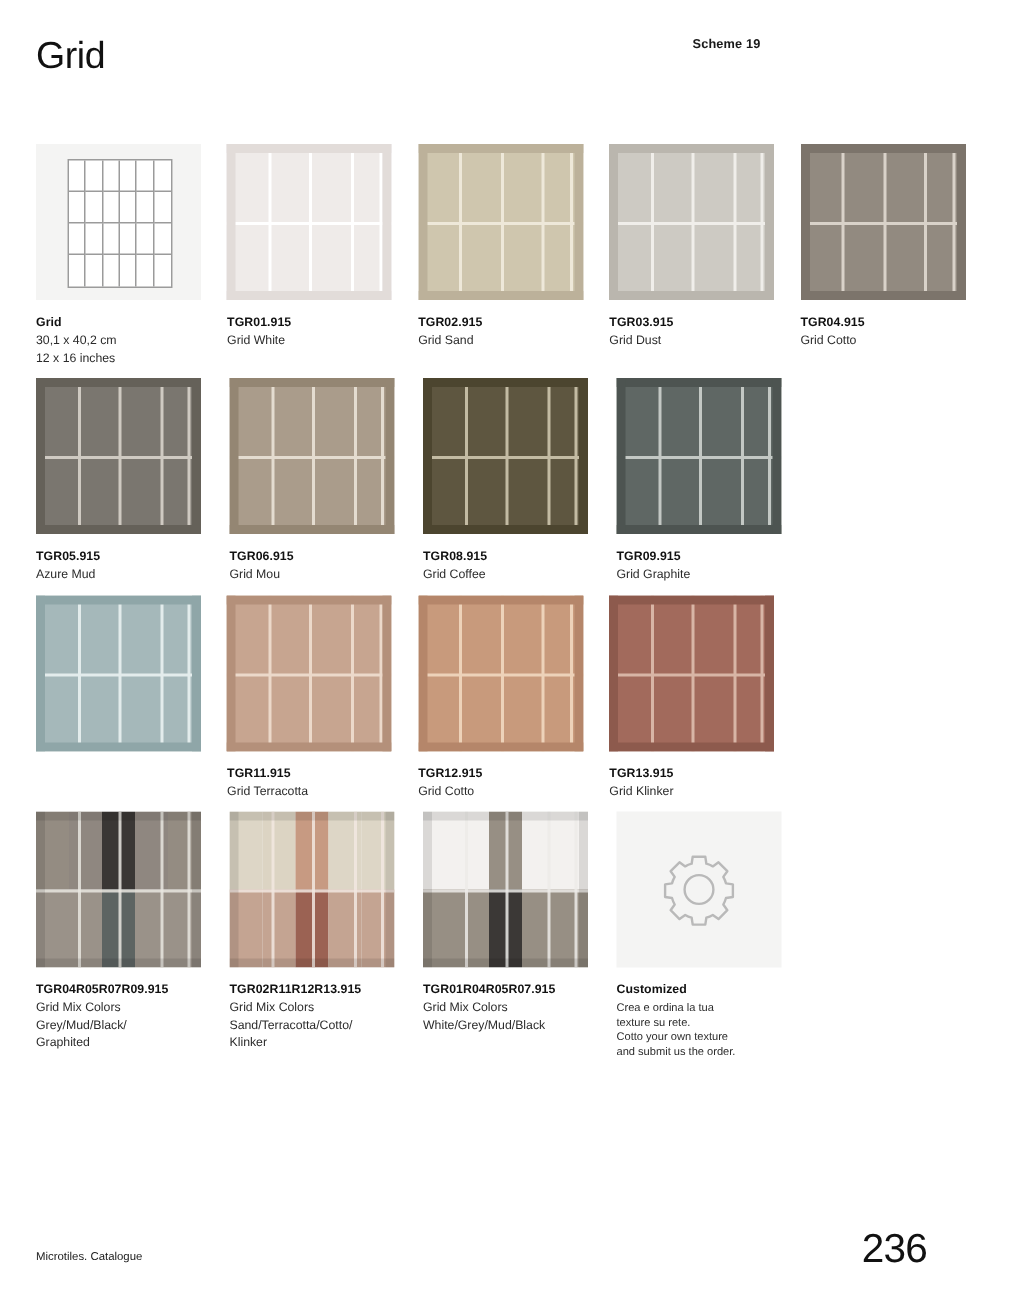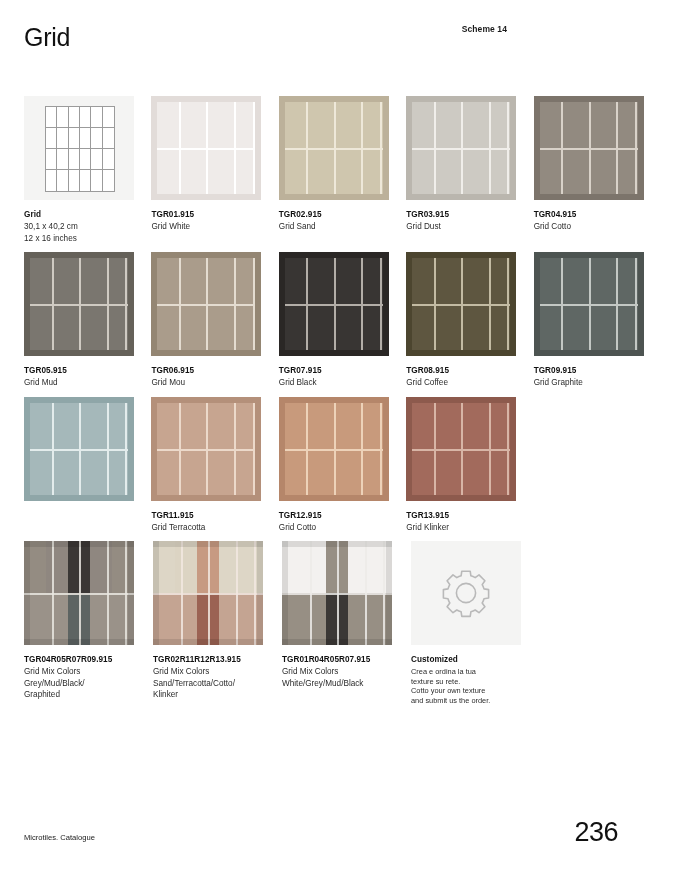--- a/index.html
+++ b/index.html
@@ -174,21 +174,21 @@
 </style>
 </head>
 <body>
 
 <div class="page">
 
   <div class="header">
     <div class="title">
       <span>Grid</span>
     </div>
-    <div class="scheme">Scheme 14</div>
+    <div class="scheme">Scheme 19</div>
   </div>
 
   <div class="rows">
 
     <div class="row">
       <div class="cell">
         <div class="diagram" style="background: rgb(244, 244, 243);">
           <div class="dgrid" style="background: rgb(255, 255, 255); border-color: rgb(155, 155, 155);">
               <div class="dcell" style="border-right-color: rgb(155, 155, 155); border-bottom-color: rgb(155, 155, 155);"></div>
               <div class="dcell" style="border-right-color: rgb(155, 155, 155); border-bottom-color: rgb(155, 155, 155);"></div>
@@ -316,61 +316,41 @@
             <div class="gl gv" style="left: 92%; background: rgb(207, 202, 194);"></div>
             <div class="gl gh" style="top: 50%; background: rgb(207, 202, 194);"></div>
             <div class="band band-t" style="background: rgb(101, 97, 89);"></div>
             <div class="band band-b" style="background: rgb(101, 97, 89);"></div>
             <div class="band band-l" style="background: rgb(101, 97, 89);"></div>
             <div class="band band-r" style="background: rgb(101, 97, 89);"></div>
           </div>
           <div class="caption">
             <div class="code">TGR05.915</div>
             <div class="name">
-              <span class="ln">Grid Mud</span>
+              <span class="ln">Azure Mud</span>
             </div>
           </div>
         </div>
       <div class="cell">
           <div class="swatch">
             <div class="base" style="background: rgb(170, 156, 139);"></div>
             <div class="gl gv" style="left: 25%; background: rgb(228, 220, 208);"></div>
             <div class="gl gv" style="left: 50%; background: rgb(228, 220, 208);"></div>
             <div class="gl gv" style="left: 75%; background: rgb(228, 220, 208);"></div>
             <div class="gl gv" style="left: 92%; background: rgb(228, 220, 208);"></div>
             <div class="gl gh" style="top: 50%; background: rgb(228, 220, 208);"></div>
             <div class="band band-t" style="background: rgb(148, 134, 115);"></div>
             <div class="band band-b" style="background: rgb(148, 134, 115);"></div>
             <div class="band band-l" style="background: rgb(148, 134, 115);"></div>
             <div class="band band-r" style="background: rgb(148, 134, 115);"></div>
           </div>
           <div class="caption">
             <div class="code">TGR06.915</div>
             <div class="name">
               <span class="ln">Grid Mou</span>
-            </div>
-          </div>
-        </div>
-      <div class="cell">
-          <div class="swatch">
-            <div class="base" style="background: rgb(56, 53, 51);"></div>
-            <div class="gl gv" style="left: 25%; background: rgb(179, 174, 168);"></div>
-            <div class="gl gv" style="left: 50%; background: rgb(179, 174, 168);"></div>
-            <div class="gl gv" style="left: 75%; background: rgb(179, 174, 168);"></div>
-            <div class="gl gv" style="left: 92%; background: rgb(179, 174, 168);"></div>
-            <div class="gl gh" style="top: 50%; background: rgb(179, 174, 168);"></div>
-            <div class="band band-t" style="background: rgb(42, 39, 37);"></div>
-            <div class="band band-b" style="background: rgb(42, 39, 37);"></div>
-            <div class="band band-l" style="background: rgb(42, 39, 37);"></div>
-            <div class="band band-r" style="background: rgb(42, 39, 37);"></div>
-          </div>
-          <div class="caption">
-            <div class="code">TGR07.915</div>
-            <div class="name">
-              <span class="ln">Grid Black</span>
             </div>
           </div>
         </div>
       <div class="cell">
           <div class="swatch">
             <div class="base" style="background: rgb(94, 86, 64);"></div>
             <div class="gl gv" style="left: 25%; background: rgb(195, 187, 163);"></div>
             <div class="gl gv" style="left: 50%; background: rgb(195, 187, 163);"></div>
             <div class="gl gv" style="left: 75%; background: rgb(195, 187, 163);"></div>
             <div class="gl gv" style="left: 92%; background: rgb(195, 187, 163);"></div>

